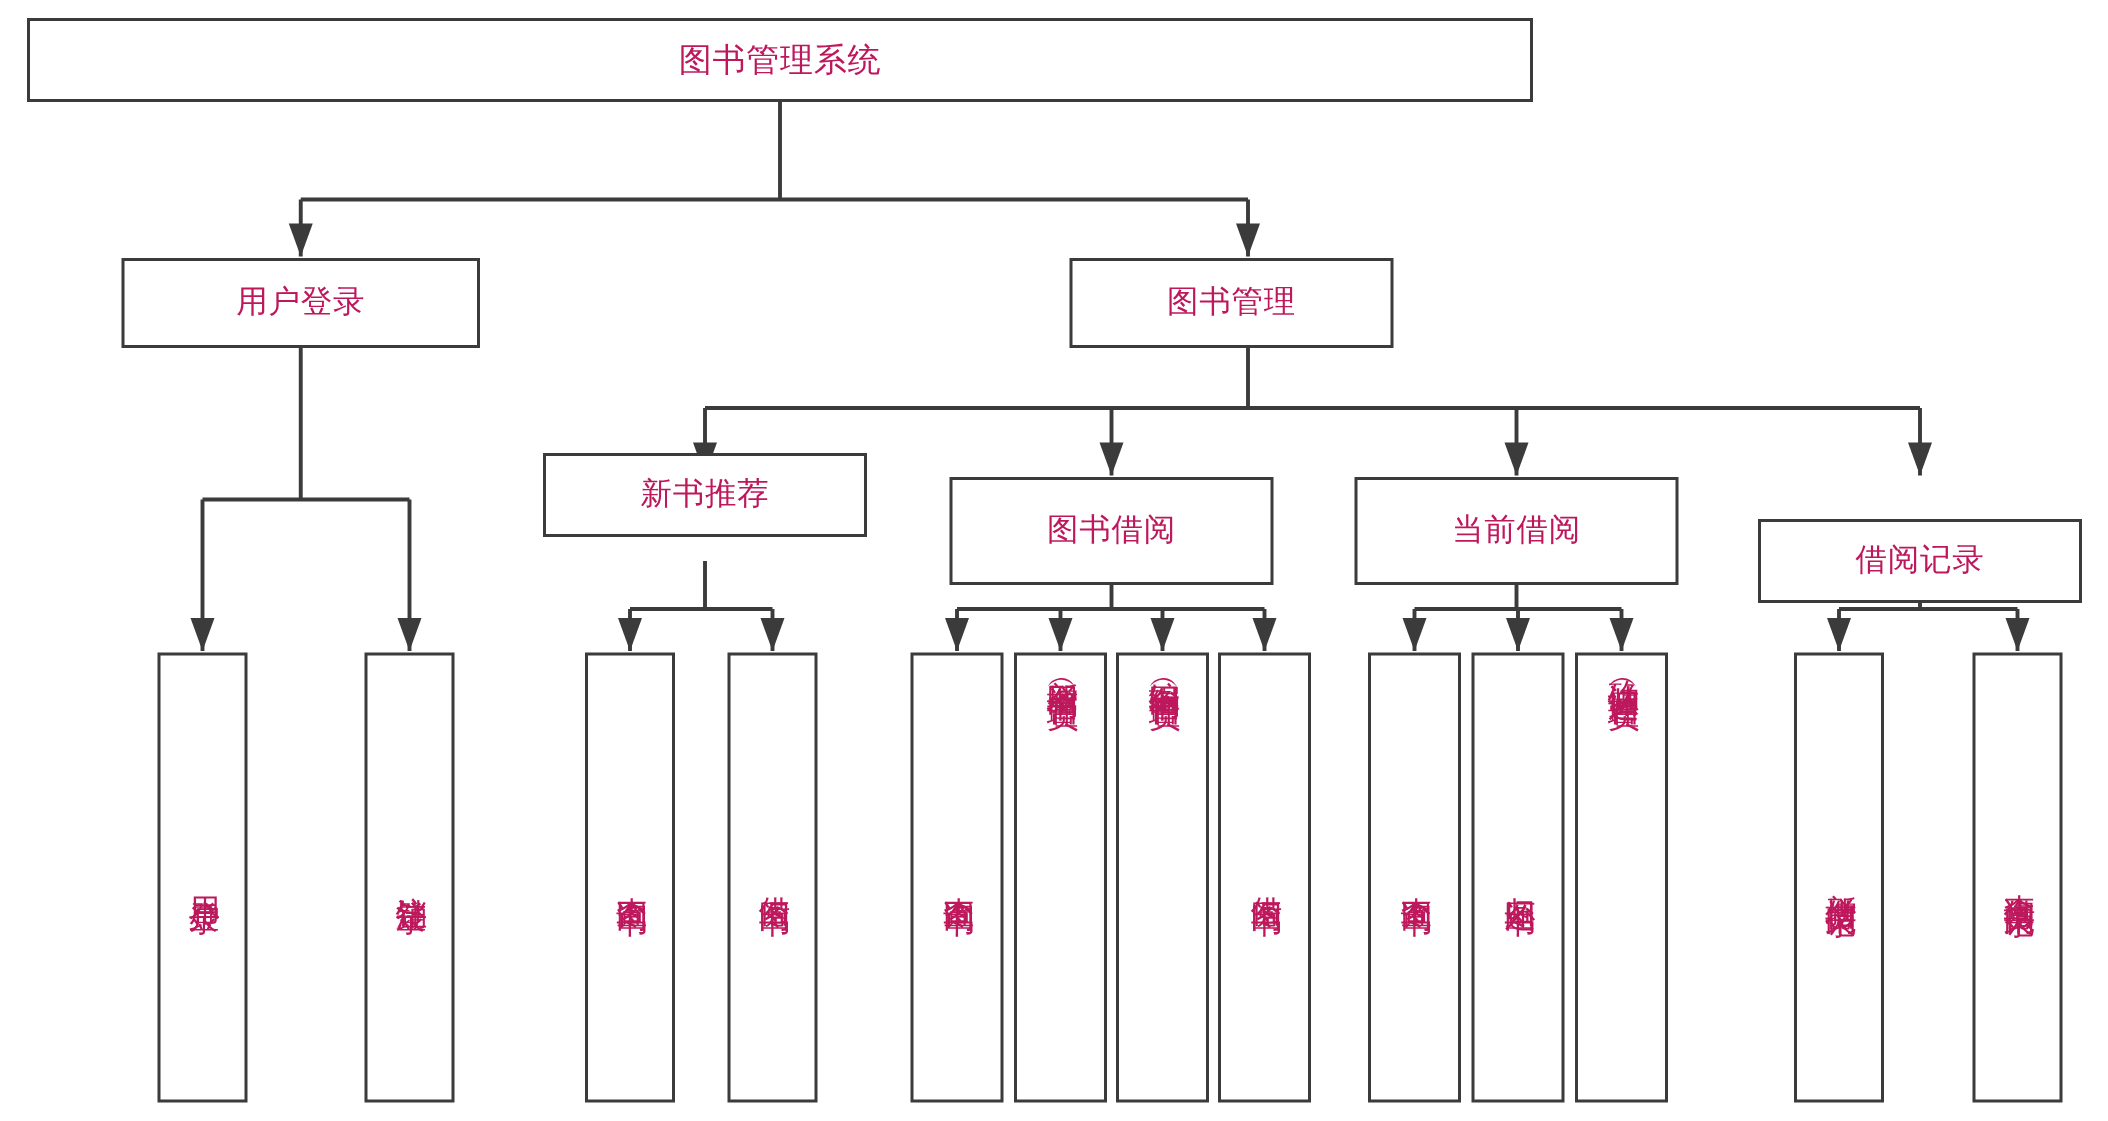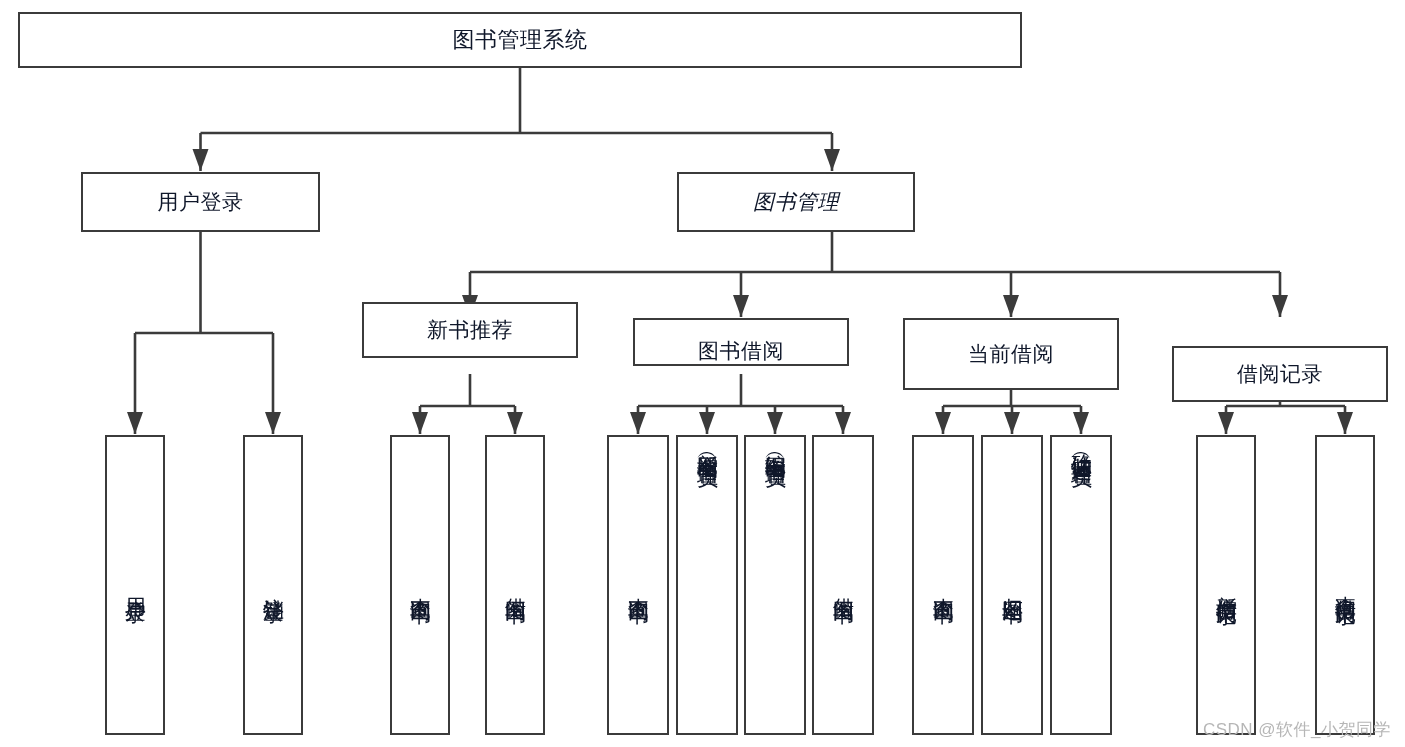--- a/index.html
+++ b/index.html
@@ -22,21 +22,21 @@
   }
   
   .node {
     position: absolute;
     box-sizing: border-box;
     background: #ffffff;
     border: 2px solid #3b3b3b;
     display: flex;
     align-items: center;
     justify-content: center;
-    color: #0f172a;
+    color: #be185d;
   }
   .node .label {
     display: block;
     line-height: 1.18;
     letter-spacing: 0.5px;
     white-space: pre;
   }
   
   .node.horizontal .label {
     writing-mode: horizontal-tb;
@@ -145,39 +145,39 @@
       <line x1="1280" y1="272" x2="1280" y2="317"></line>
       <polygon points="1272,295 1288,295 1280,317"></polygon>
     </svg>
   <div id="nodes">
       <div class="node horizontal root" style="left: 18px; top: 12px; width: 1004px; height: 56px;">
         <span class="label">图书管理系统</span>
       </div>
       <div class="node horizontal level2" style="left: 81px; top: 172px; width: 239px; height: 60px;">
         <span class="label">用户登录</span>
       </div>
-      <div class="node horizontal level2" style="left: 677px; top: 172px; width: 238px; height: 60px; font-style: italic;">
+      <div class="node horizontal level2" style="left: 713px; top: 172px; width: 216px; height: 60px;">
         <span class="label">图书管理</span>
       </div>
       <div class="node vertical center level3" style="left: 105px; top: 435px; width: 60px; height: 300px;">
         <span class="label">用户登录</span>
       </div>
       <div class="node vertical center level3" style="left: 243px; top: 435px; width: 60px; height: 300px;">
         <span class="label">注销登录</span>
       </div>
       <div class="node horizontal level3" style="left: 362px; top: 302px; width: 216px; height: 56px;">
         <span class="label">新书推荐</span>
       </div>
       <div class="node vertical center leaf" style="left: 390px; top: 435px; width: 60px; height: 300px;">
         <span class="label">查询图书</span>
       </div>
       <div class="node vertical center leaf" style="left: 485px; top: 435px; width: 60px; height: 300px;">
         <span class="label">借阅图书</span>
       </div>
-      <div class="node horizontal level3" style="left: 633px; top: 318px; width: 216px; height: 48px; align-items: flex-end;">
+      <div class="node horizontal level3" style="left: 633px; top: 318px; width: 216px; height: 72px;">
         <span class="label">图书借阅</span>
       </div>
       <div class="node vertical center leaf" style="left: 607px; top: 435px; width: 62px; height: 300px;">
         <span class="label">查询图书</span>
       </div>
       <div class="node vertical top leaf" style="left: 676px; top: 435px; width: 62px; height: 300px;">
         <span class="label">新增图书（管理员）</span>
       </div>
       <div class="node vertical top leaf" style="left: 744px; top: 435px; width: 62px; height: 300px;">
         <span class="label">编辑图书（管理员）</span>
@@ -200,14 +200,13 @@
       <div class="node horizontal level3" style="left: 1172px; top: 318px; width: 216px; height: 56px; margin-top: 28px;">
         <span class="label">借阅记录</span>
       </div>
       <div class="node vertical center leaf" style="left: 1196px; top: 435px; width: 60px; height: 300px;">
         <span class="label">新增借阅记录</span>
       </div>
       <div class="node vertical center leaf" style="left: 1315px; top: 435px; width: 60px; height: 300px;">
         <span class="label">查询借阅记录</span>
       </div>
     </div>
-  <div id="watermark">CSDN @软件_小贺同学</div>
 </div>
 
 </body></html>

